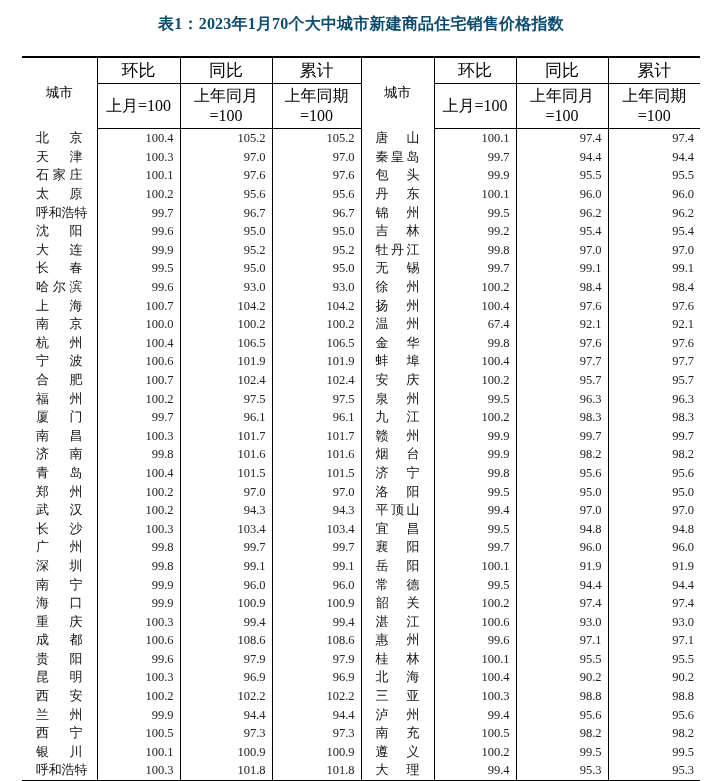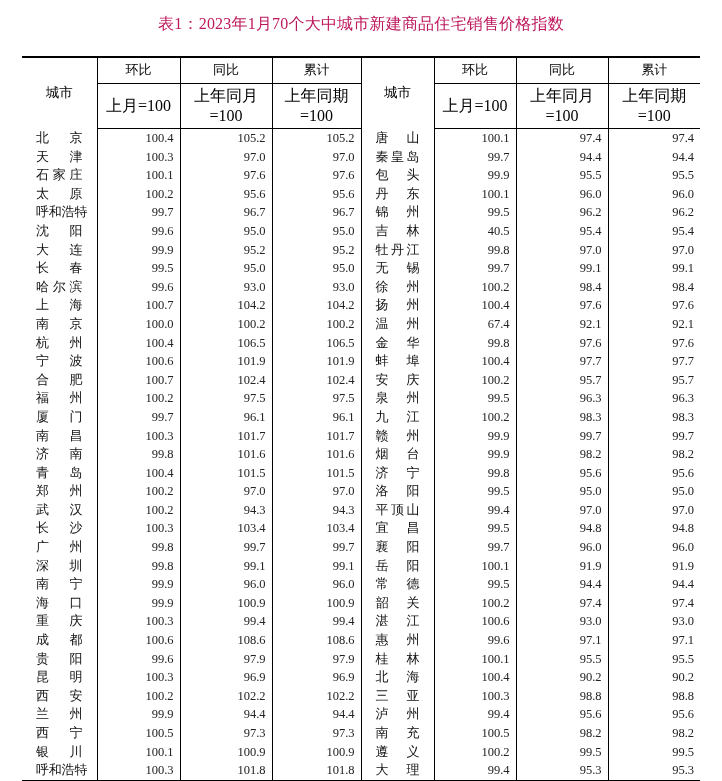--- a/index.html
+++ b/index.html
@@ -16,25 +16,25 @@
   }
   .page {
     position: relative;
     width: 722px;
     height: 781px;
     box-sizing: border-box;
   }
   .title {
     text-align: center;
     font-size: 16px;
-    font-weight: normal;
+    font-weight: bold;
     letter-spacing: 0.2px;
     padding-top: 14px;
     padding-bottom: 0;
-    color: #be185d;
+    color: #0c4a6e;
     font-family: "Liberation Serif", "DejaVu Serif", serif;
   }
   .table-wrap {
     position: absolute;
     top: 56px;
     left: 22px;
     width: 678px;
   }
   table.idx {
     border-collapse: collapse;
@@ -51,21 +51,21 @@
   table.idx col.c-yoy2   { width: 92px; }
   table.idx col.c-cum2   { width: 92px; }
 
   thead th {
     font-weight: normal;
     text-align: center;
     vertical-align: middle;
     border-left: 1px solid #000;
     border-right: 1px solid #000;
     padding: 2px 2px;
-    font-size: 13px;
+    font-size: 17px;
     line-height: 1.25;
     color: #000;
   }
   thead tr.h1 th { border-bottom: 1px solid #000; height: 21px; }
   thead tr.h2 th { height: 20px; font-size: 16px; }
   thead th.city-head {
     border-bottom: none;
     font-size: 13.5px;
   }
   thead tr.h1 th.city-head { border-bottom: none; }
@@ -202,21 +202,21 @@
             <td class="num">99.5</td>
             <td class="num">96.2</td>
             <td class="num">96.2</td>
           </tr>
           <tr>
             <td class="city">沈  阳</td>
             <td class="num">99.6</td>
             <td class="num">95.0</td>
             <td class="num">95.0</td>
             <td class="city">吉  林</td>
-            <td class="num">40.5</td>
+            <td class="num">99.2</td>
             <td class="num">95.4</td>
             <td class="num">95.4</td>
           </tr>
           <tr>
             <td class="city">大  连</td>
             <td class="num">99.9</td>
             <td class="num">95.2</td>
             <td class="num">95.2</td>
             <td class="city">牡丹江</td>
             <td class="num">99.8</td>

